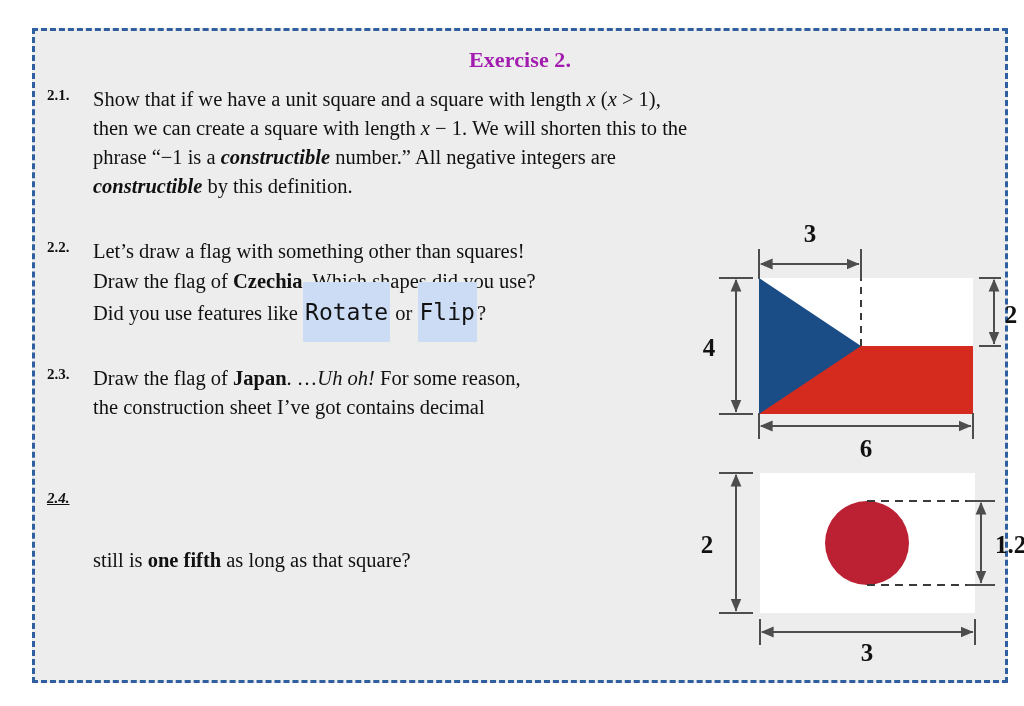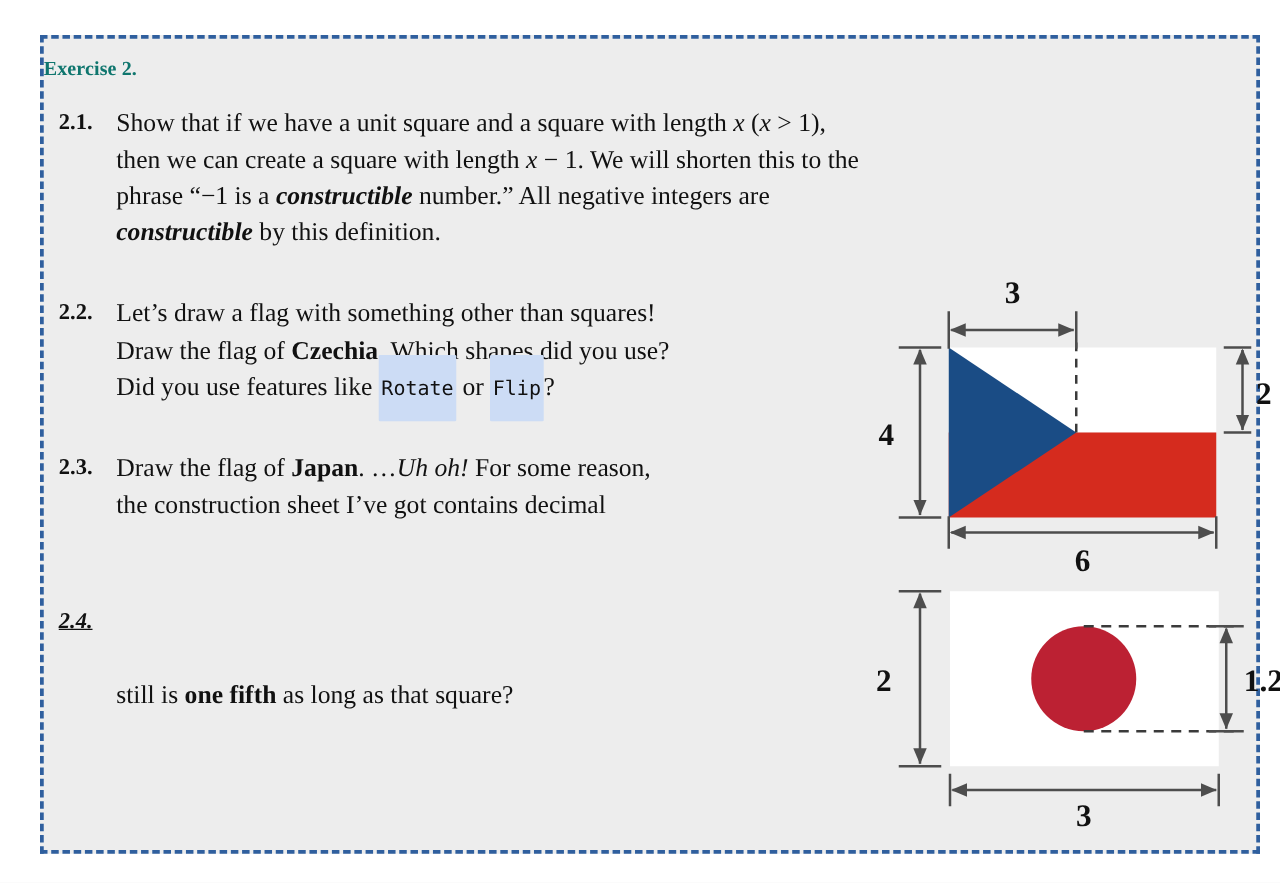--- a/index.html
+++ b/index.html
@@ -20,24 +20,25 @@
     top: 28px;
     width: 976px;
     height: 655px;
     box-sizing: border-box;
     background: #ededed;
     border: 3px dashed #2f5f9e;
   }
 
   
   .exercise-title {
-    font-size: 16px;
+    text-align: center;
+    font-size: 22px;
     font-weight: bold;
     margin-top: 16px;
-    color: #0f766e;
+    color: #a21caf;
     letter-spacing: .1px;
   }
 
   
   .text-col {
     position: absolute;
     left: 12px;
     top: 54px;
     width: 644px;
   }
@@ -49,38 +50,38 @@
     line-height: 1.42;
     color: #111;
   }
   .item + .item { margin-top: 36px; }
 
   .item .num {
     position: absolute;
     left: 0;
     top: 0;
     font-weight: bold;
-    font-size: 18px;
+    font-size: 15px;
   }
   .item .num.underlined { text-decoration: underline; font-style: italic; }
 
   .item p { margin: 0; }
 
   .mathvar {
     font-family: "Liberation Serif", "DejaVu Serif", serif;
     font-style: italic;
   }
   b, .bold { font-weight: bold; }
   .bolditalic { font-weight: bold; font-style: italic; }
   .italic { font-style: italic; }
 
   .code {
     font-family: "DejaVu Sans Mono", "Liberation Mono", monospace;
     background: #ccdcf5;
-    font-size: 16px;
+    font-size: 23px;
     padding: 17px 2px;
     border-radius: 1px;
   }
 
   
   .figures {
     position: absolute;
     left: 656px;
     top: 170px;
     width: 310px;

